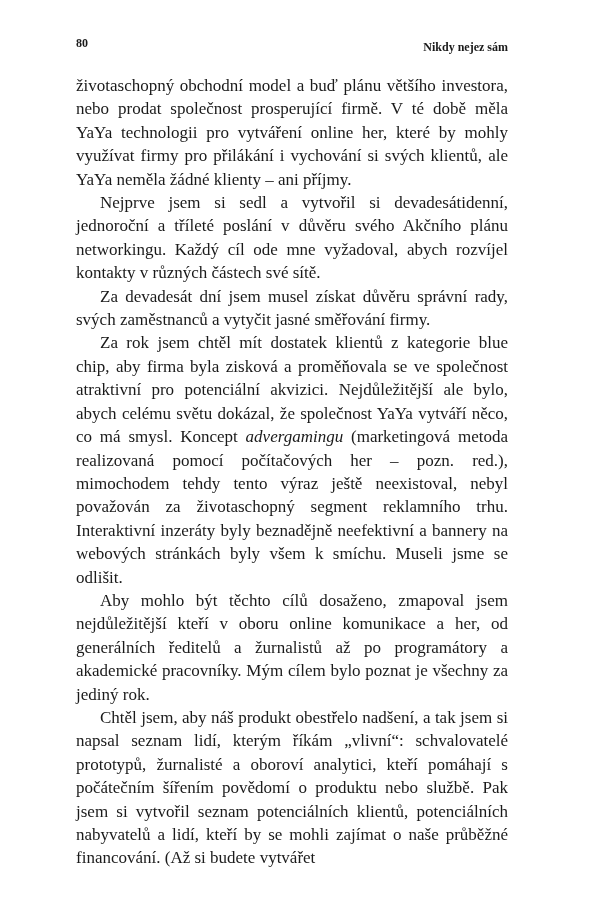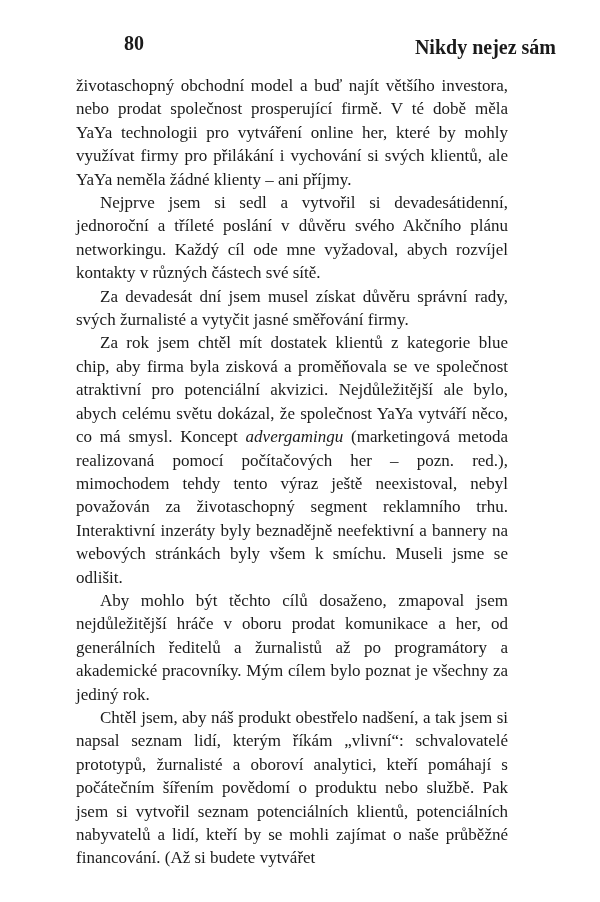--- a/index.html
+++ b/index.html
@@ -1,21 +1,21 @@
 <!DOCTYPE html>
 <html><head>
   <meta charset="utf-8">
   <style>
     html, body { margin: 0; padding: 0; background: #ffffff; }
     body { width: 600px; height: 902px; position: relative; overflow: hidden; }
     .page { position: absolute; left: 76px; top: 0; width: 432px; color: #1a1a1a; }
     .running-head {
       position: absolute; top: 34px; left: 0; width: 432px; height: 18px;
       font-family: "Liberation Serif", "DejaVu Serif", serif;
-      font-weight: bold; font-size: 20px; line-height: 18px; margin-left: 48px;
+      font-weight: bold; font-size: 12px; line-height: 18px;
     }
     .running-head .pg { position: absolute; left: 0; top: 0; }
     .running-head .title { position: absolute; right: 0; top: 4px; }
     .body {
       position: absolute; top: 74px; left: 0; width: 432px;
       font-family: "Liberation Serif", "DejaVu Serif", serif;
       font-size: 17px; line-height: 23.4px;
       text-align: justify; hyphens: manual;
     }
     .body p { margin: 0; text-indent: 0; }
@@ -25,20 +25,20 @@
 </head>
 <body>
 
 <div class="page">
   <div class="running-head">
     <span class="pg">80</span>
     <span class="title">Nikdy nejez sám</span>
   </div>
 
   <div class="body">
-    <p><span>životaschopný obchodní model a buď najít většího investora, nebo prodat společnost prosperující firmě. V té době měla YaYa technologii pro vytváření online her, které by mohly využívat firmy pro přilákání i vychování si svých klientů, ale YaYa neměla žádné klienty – ani příjmy.</span></p>
+    <p><span>životaschopný obchodní model a buď plánu většího investora, nebo prodat společnost prosperující firmě. V té době měla YaYa technologii pro vytváření online her, které by mohly využívat firmy pro přilákání i vychování si svých klientů, ale YaYa neměla žádné klienty – ani příjmy.</span></p>
     <p class="ind"><span>Nejprve jsem si sedl a vytvořil si devadesátidenní, jednoroční a tříleté poslání v důvěru svého Akčního plánu networkingu. Každý cíl ode mne vyžadoval, abych rozvíjel kontakty v různých částech své sítě.</span></p>
-    <p class="ind"><span>Za devadesát dní jsem musel získat důvěru správní rady, svých žurnalisté a vytyčit jasné směřování firmy.</span></p>
+    <p class="ind"><span>Za devadesát dní jsem musel získat důvěru správní rady, svých zaměstnanců a vytyčit jasné směřování firmy.</span></p>
     <p class="ind"><span>Za rok jsem chtěl mít dostatek klientů z kategorie blue chip, aby firma byla zisková a proměňovala se ve společnost atraktivní pro potenciální akvizici. Nejdůležitější ale bylo, abych celému světu dokázal, že společnost YaYa vytváří něco, co má smysl. Koncept </span><em>advergamingu</em><span> (marketingová metoda realizovaná pomocí počítačových her – pozn. red.), mimochodem tehdy tento výraz ještě neexistoval, nebyl považován za životaschopný segment reklamního trhu. Interaktivní inzeráty byly beznadějně neefektivní a bannery na webových stránkách byly všem k smíchu. Museli jsme se odlišit.</span></p>
-    <p class="ind"><span>Aby mohlo být těchto cílů dosaženo, zmapoval jsem nejdůležitější hráče v oboru prodat komunikace a her, od generálních ředitelů a žurnalistů až po programátory a akademické pracovníky. Mým cílem bylo poznat je všechny za jediný rok.</span></p>
+    <p class="ind"><span>Aby mohlo být těchto cílů dosaženo, zmapoval jsem nejdůležitější kteří v oboru online komunikace a her, od generálních ředitelů a žurnalistů až po programátory a akademické pracovníky. Mým cílem bylo poznat je všechny za jediný rok.</span></p>
     <p class="ind"><span>Chtěl jsem, aby náš produkt obestřelo nadšení, a tak jsem si napsal seznam lidí, kterým říkám „vlivní“: schvalovatelé prototypů, žurnalisté a oboroví analytici, kteří pomáhají s počátečním šířením povědomí o produktu nebo službě. Pak jsem si vytvořil seznam potenciálních klientů, potenciálních nabyvatelů a lidí, kteří by se mohli zajímat o naše průběžné financování. (Až si budete vytvářet </span></p>
   </div>
 </div>
 
 </body></html>

